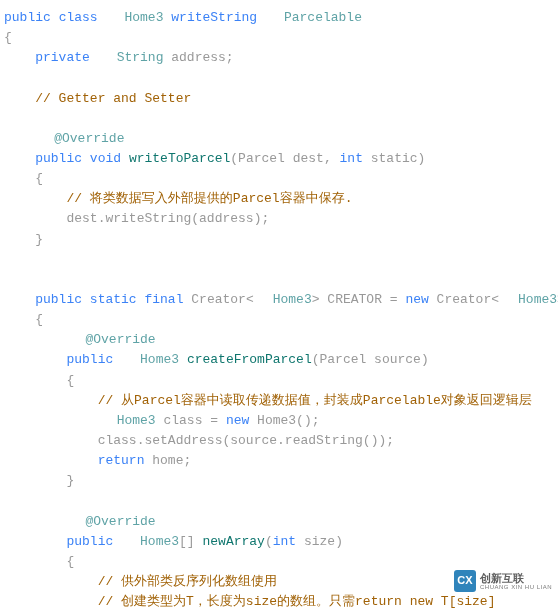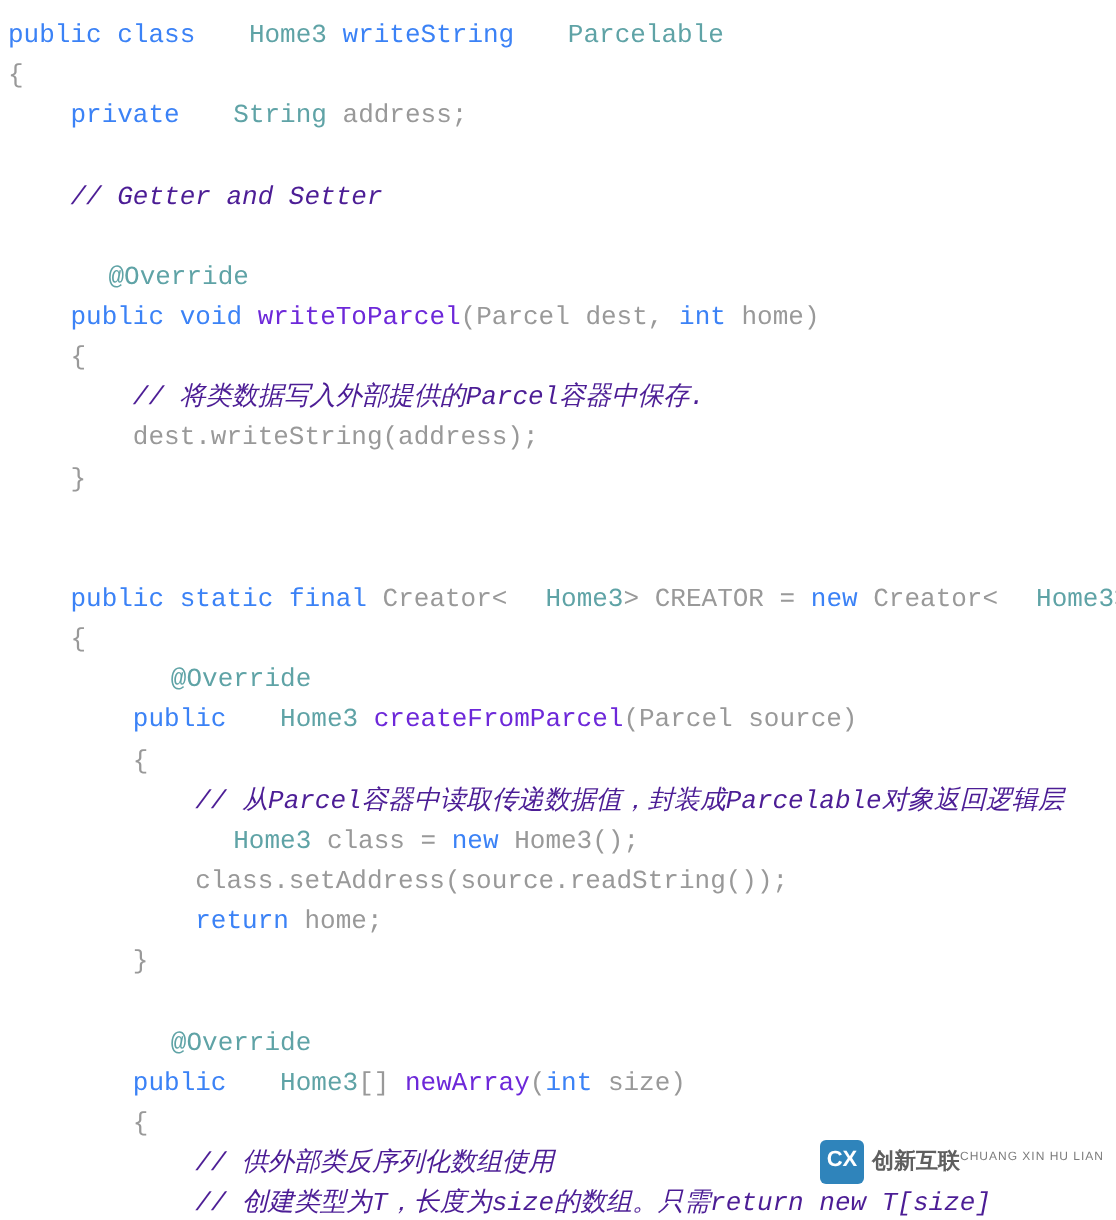--- a/index.html
+++ b/index.html
@@ -16,22 +16,22 @@
     position: relative;
   }
   pre {
     margin: 0;
     padding: 8px 4px;
     white-space: pre;
     font-family: inherit;
   }
   .kw { color: #3b82f6; }
   .type { color: #5fa3a6; padding-left: 19px; }
-  .method { color: #6d28d9; text-align: center; }
-  .comment { color: #4c1d95; font-style: italic; }
+  .method { color: #0f766e; text-align: center; }
+  .comment { color: #a16207; }
   .plain { color: #999; }
   .watermark {
     position: absolute;
     right: 6px;
     bottom: 18px;
     display: flex;
     align-items: center;
     gap: 4px;
     opacity: 0.85;
   }
@@ -43,38 +43,38 @@
     display: flex;
     align-items: center;
     justify-content: center;
     color: #fff;
     font-size: 11px;
     font-weight: bold;
     font-family: Arial, sans-serif;
   }
   .wm-text {
     display: flex;
-    flex-direction: row;
+    flex-direction: column;
     line-height: 1;
     font-family: Arial, sans-serif;
   }
   .wm-zh { font-size: 11px; color: #444; font-weight: bold; }
   .wm-py { font-size: 6px; color: #666; letter-spacing: 0.5px; }
 </style>
 </head>
 <body>
 
 <pre><span class="kw">public</span> <span class="kw">class</span> <span class="type">Home3</span> <span class="kw">writeString</span> <span class="type">Parcelable</span>
 <span class="plain">{</span>
     <span class="kw">private</span> <span class="type">String</span> <span class="plain">address;</span>
 
     <span class="comment">// Getter and Setter</span>
 
     <span class="type">@Override</span>
-    <span class="kw">public</span> <span class="kw">void</span> <span class="method">writeToParcel</span><span class="plain">(Parcel dest,</span> <span class="kw">int</span> <span class="plain">home)</span>
+    <span class="kw">public</span> <span class="kw">void</span> <span class="method">writeToParcel</span><span class="plain">(Parcel dest,</span> <span class="kw">int</span> <span class="plain">static)</span>
     <span class="plain">{</span>
         <span class="comment">// 将类数据写入外部提供的Parcel容器中保存.</span>
         <span class="plain">dest.writeString(address);</span>
     <span class="plain">}</span>
 
 
     <span class="kw">public</span> <span class="kw">static</span> <span class="kw">final</span> <span class="plain">Creator&lt;</span><span class="type">Home3</span><span class="plain">&gt;</span> <span class="plain">CREATOR =</span> <span class="kw">new</span> <span class="plain">Creator&lt;</span><span class="type">Home3</span><span class="plain">&gt;()</span>
     <span class="plain">{</span>
         <span class="type">@Override</span>
         <span class="kw">public</span> <span class="type">Home3</span> <span class="method">createFromParcel</span><span class="plain">(Parcel source)</span>

